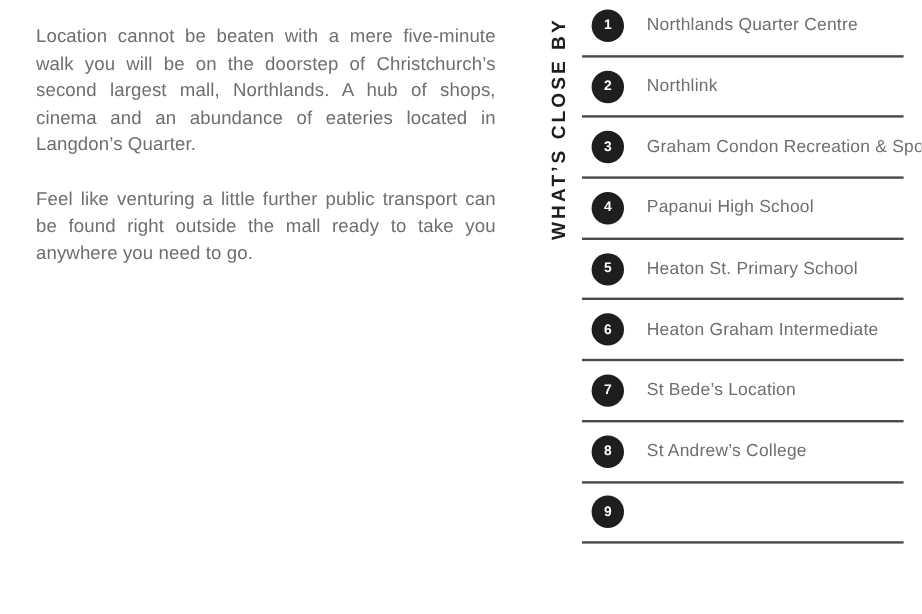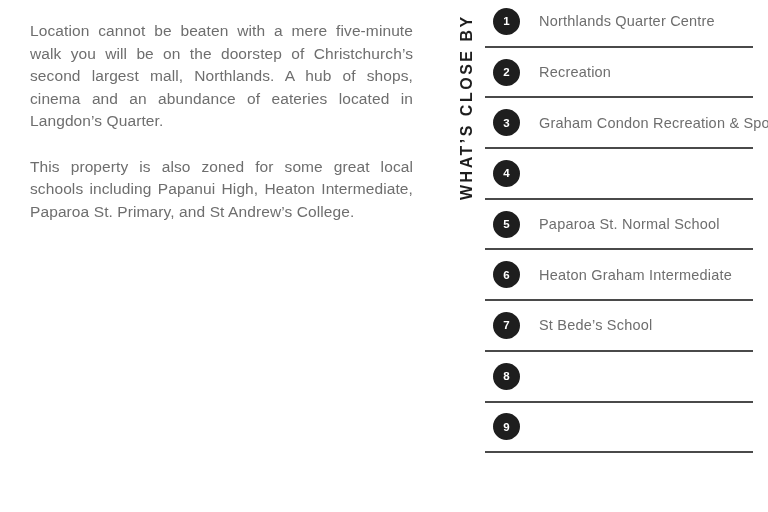--- a/index.html
+++ b/index.html
@@ -87,78 +87,80 @@
     white-space: nowrap;
   }
 </style>
 </head>
 <body>
 
 <div class="page">
 
   <div class="text-col">
     <p>Location cannot be beaten with a mere five-minute walk you will be on the doorstep of Christchurch’s second largest mall, Northlands. A hub of shops, cinema and an abundance of eateries located in Langdon’s Quarter.</p>
-    <p>This property is also zoned for some great local schools including Papanui High, Heaton Intermediate, Paparoa St. Primary, and St Andrew’s College.</p>
+    <p>Feel like venturing a little further public transport can be found right outside the mall ready to take you anywhere you need to go.</p>
   </div>
 
   <div class="vertical-heading">WHAT’S CLOSE BY</div>
 
   <div class="close-by-list">
     <div class="close-by-row">
       <div class="marker">
         <span>1</span>
       </div>
       <div class="row-label">Northlands Quarter Centre</div>
     </div>
 
     <div class="close-by-row">
       <div class="marker">
         <span>2</span>
       </div>
-      <div class="row-label">Recreation</div>
+      <div class="row-label">Northlink</div>
     </div>
 
     <div class="close-by-row">
       <div class="marker">
         <span>3</span>
       </div>
       <div class="row-label">Graham Condon Recreation &amp; Sport</div>
     </div>
 
     <div class="close-by-row">
       <div class="marker">
         <span>4</span>
       </div>
+      <div class="row-label">Papanui High School</div>
     </div>
 
     <div class="close-by-row">
       <div class="marker">
         <span>5</span>
       </div>
-      <div class="row-label">Paparoa St. Normal School</div>
+      <div class="row-label">Heaton St. Primary School</div>
     </div>
 
     <div class="close-by-row">
       <div class="marker">
         <span>6</span>
       </div>
       <div class="row-label">Heaton Graham Intermediate</div>
     </div>
 
     <div class="close-by-row">
       <div class="marker">
         <span>7</span>
       </div>
-      <div class="row-label">St Bede’s School</div>
+      <div class="row-label">St Bede’s Location</div>
     </div>
 
     <div class="close-by-row">
       <div class="marker">
         <span>8</span>
       </div>
+      <div class="row-label">St Andrew’s College</div>
     </div>
 
     <div class="close-by-row">
       <div class="marker">
         <span>9</span>
       </div>
     </div>
 
     <div class="close-by-row">
       <div class="marker">

